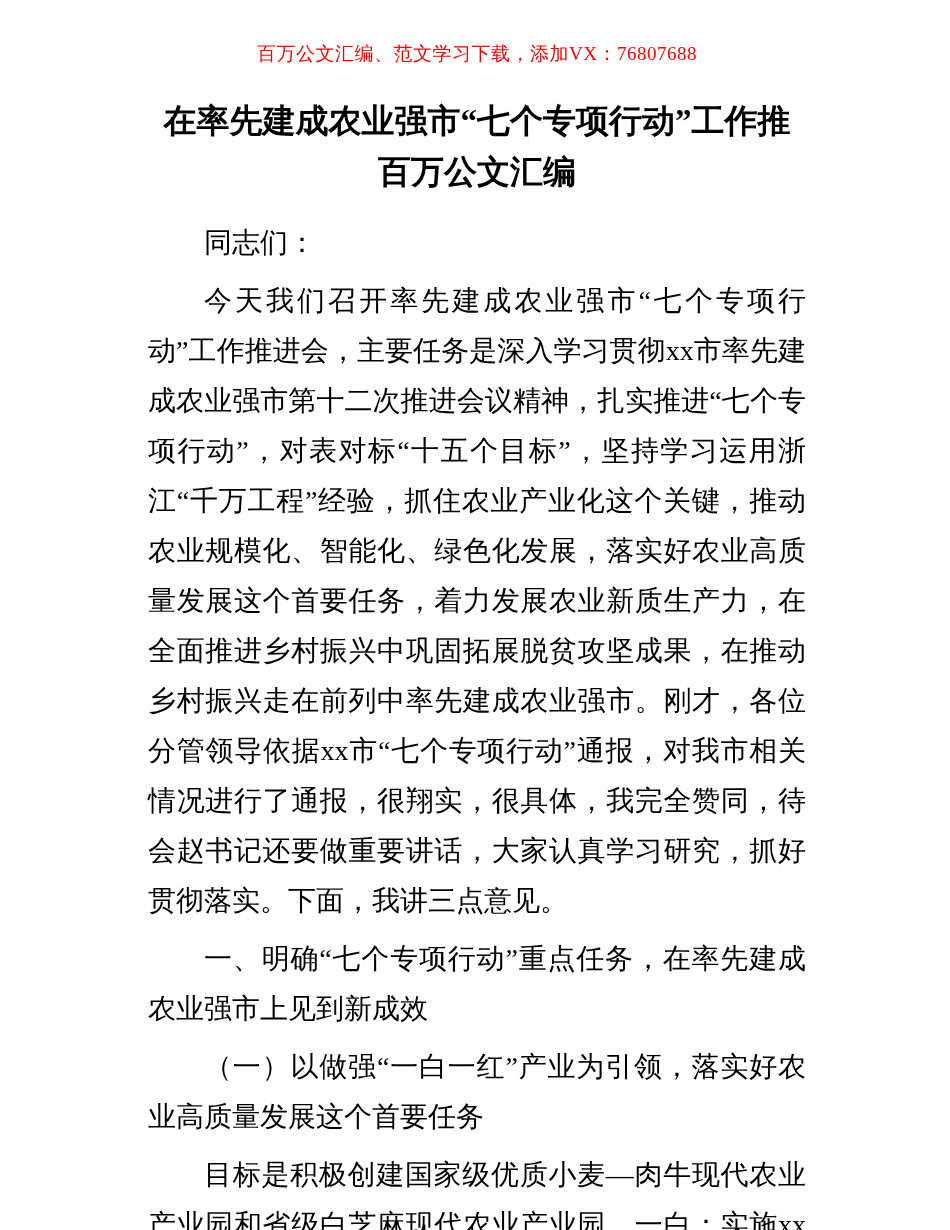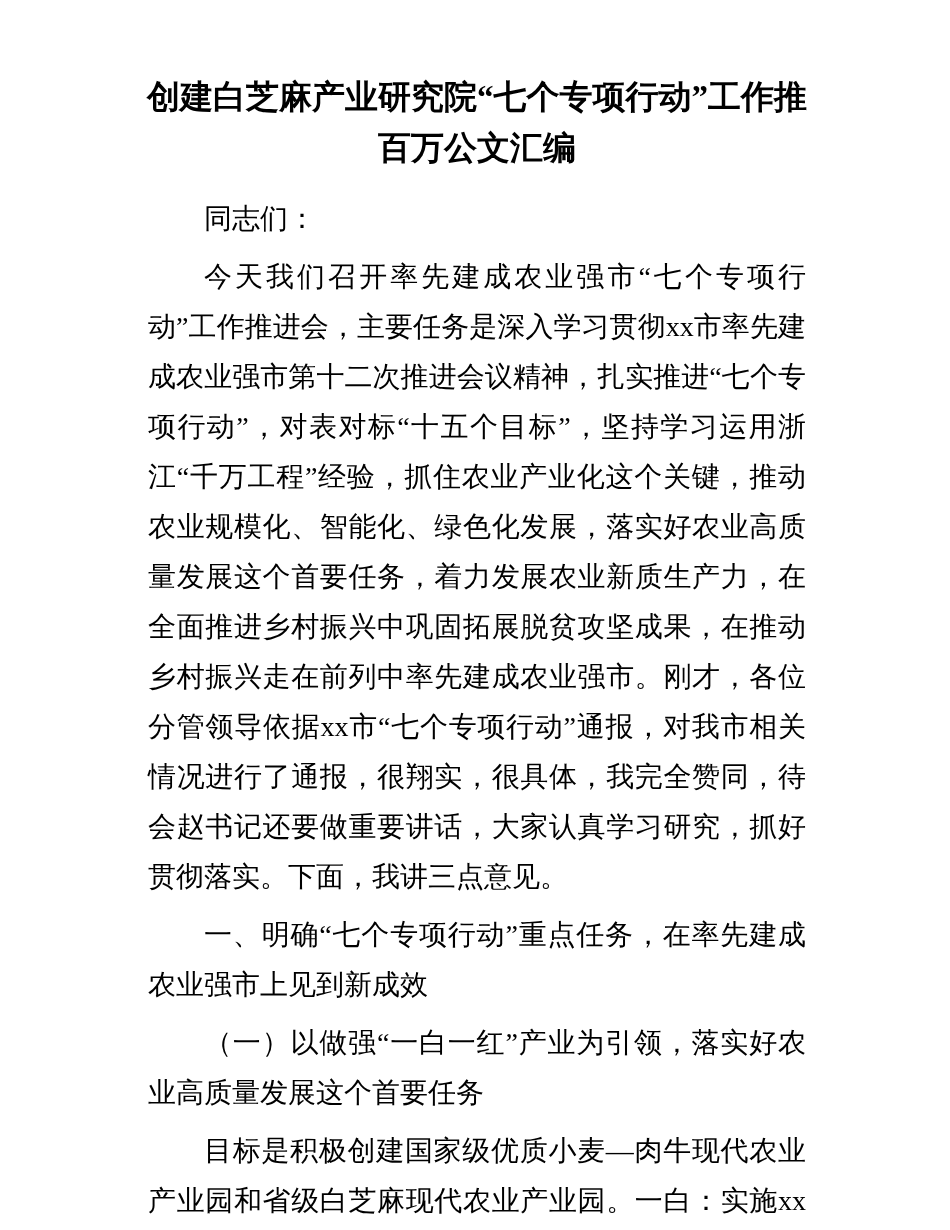--- a/index.html
+++ b/index.html
@@ -44,23 +44,24 @@
     text-align: justify;
     text-indent: 2em;
     font-weight: 400;
   }
 </style>
 </head>
 <body>
 
 <div class="page">
 
+  <div class="notice">百万公文汇编、范文学习下载，添加VX：76807688</div>
 
   <h1 class="title">
-    <span class="title-line">创建白芝麻产业研究院“七个专项行动”工作推</span>
+    <span class="title-line">在率先建成农业强市“七个专项行动”工作推</span>
     <span class="title-line">百万公文汇编</span>
   </h1>
 
   <p class="para">同志们：</p>
 
   <p class="para">今天我们召开率先建成农业强市“七个专项行动”工作推进会，主要任务是深入学习贯彻xx市率先建成农业强市第十二次推进会议精神，扎实推进“七个专项行动”，对表对标“十五个目标”，坚持学习运用浙江“千万工程”经验，抓住农业产业化这个关键，推动农业规模化、智能化、绿色化发展，落实好农业高质量发展这个首要任务，着力发展农业新质生产力，在全面推进乡村振兴中巩固拓展脱贫攻坚成果，在推动乡村振兴走在前列中率先建成农业强市。刚才，各位分管领导依据xx市“七个专项行动”通报，对我市相关情况进行了通报，很翔实，很具体，我完全赞同，待会赵书记还要做重要讲话，大家认真学习研究，抓好贯彻落实。下面，我讲三点意见。</p>
 
   <p class="para">一、明确“七个专项行动”重点任务，在率先建成农业强市上见到新成效</p>
 
   <p class="para">（一）以做强“一白一红”产业为引领，落实好农业高质量发展这个首要任务</p>

